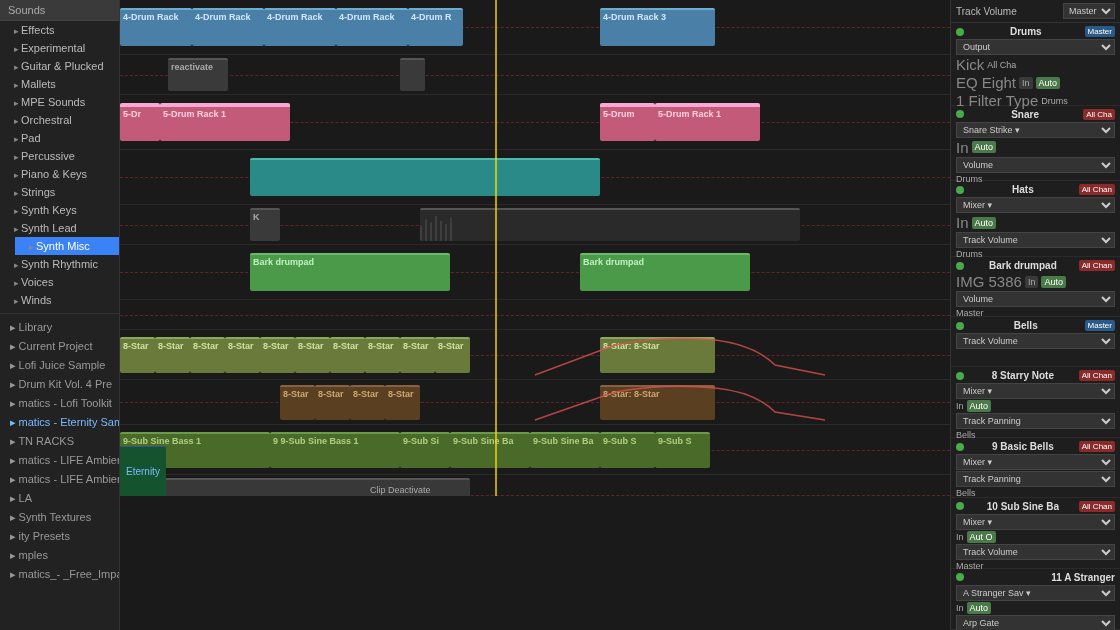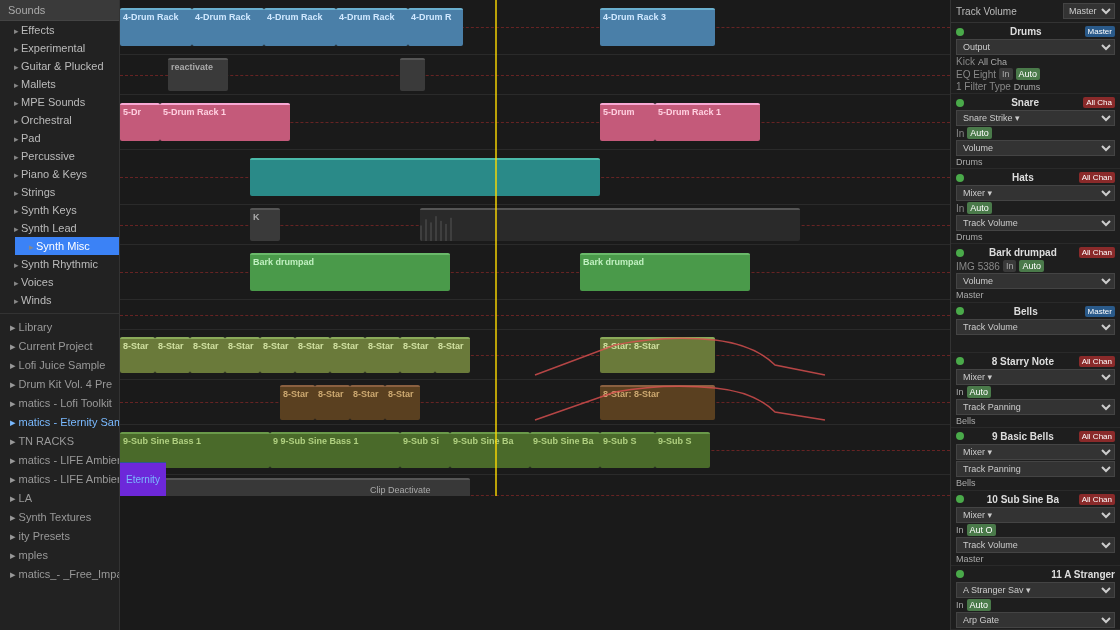--- a/index.html
+++ b/index.html
@@ -103,21 +103,21 @@
     }
     .clip-label {
       white-space: nowrap;
       overflow: hidden;
       text-overflow: ellipsis;
       z-index: 1;
     }
 
     
     .clip-blue { background: #4a7fa8; color: #d0e8ff; border-top: 2px solid #6aafce; }
-    .clip-pink { background: #c45a7a; color: #ffd0e0; border-top: 2px solid #f9a8d4; text-align: center; }
+    .clip-pink { background: #c45a7a; color: #ffd0e0; border-top: 4px solid #f9a8d4; text-align: center; }
     .clip-teal { background: #2a8a88; color: #b0f0ee; border-top: 2px solid #4abaaa; }
     .clip-dark { background: #3a3a3a; color: #aaa; border-top: 2px solid #555; }
     .clip-green { background: #4a9a4a; color: #c0f0c0; border-top: 2px solid #6aba6a; }
     .clip-olive { background: #6a7a3a; color: #d0e0a0; border-top: 2px solid #8aaa5a; }
     .clip-lime { background: #5a9a2a; color: #d0f0a0; border-top: 2px solid #7aba4a; }
 
     
     .right-panel {
       width: 170px;
       min-width: 170px;
@@ -163,21 +163,21 @@
       padding: 1px 2px;
       width: 100%;
       margin-bottom: 1px;
     }
     .right-row {
       display: flex;
       gap: 3px;
       align-items: center;
       margin-bottom: 1px;
     }
-    .right-label { font-size: 10px; color: #888; }
+    .right-label { font-size: 15px; color: #888; }
     .right-value { font-size: 9px; color: #aaa; }
     .green-circle {
       width: 8px; height: 8px;
       border-radius: 50%;
       background: #4aaa4a;
       display: inline-block;
       margin-right: 3px;
     }
     .right-top {
       padding: 3px 5px;
@@ -468,21 +468,21 @@
           <polyline points="0,20 30,10 60,22 90,8 120,18 150,12 180,20 210,5 240,20 270,15 300,20 330,8 360,18 390,14 420,20 450,6 480,20 510,16 540,20 570,9 600,20 630,14" stroke="#9fe060" stroke-width="1.5" fill="none"></polyline>
         </svg>
       </div>
 
       <svg style="position:absolute;top:0;left:0;width:100%;height:55px;pointer-events:none;z-index:5;" viewBox="0 0 700 55">
         <path d="M320,50 Q350,45 380,30 Q430,5 480,10 Q540,18 580,45 L650,50" stroke="rgba(220,60,60,0.7)" stroke-width="1.5" fill="none"></path>
       </svg>
     </div>
 
 
-    <div style="position:absolute;bottom:0;left:0;background:#6d28d9;color:#7abaff;font-size:10px;padding:11px 6px;border-top:1px solid #2a5a8a;">
+    <div style="position:absolute;bottom:0;left:0;background:#14532d;color:#7abaff;font-size:10px;padding:19px 6px;border-top:1px solid #2a5a8a;">
       Eternity
     </div>
 
   </div>
 </div>
 
 <div class="right-panel">
 
   <div class="right-top">
     <span class="top-label">Track Volume</span>

